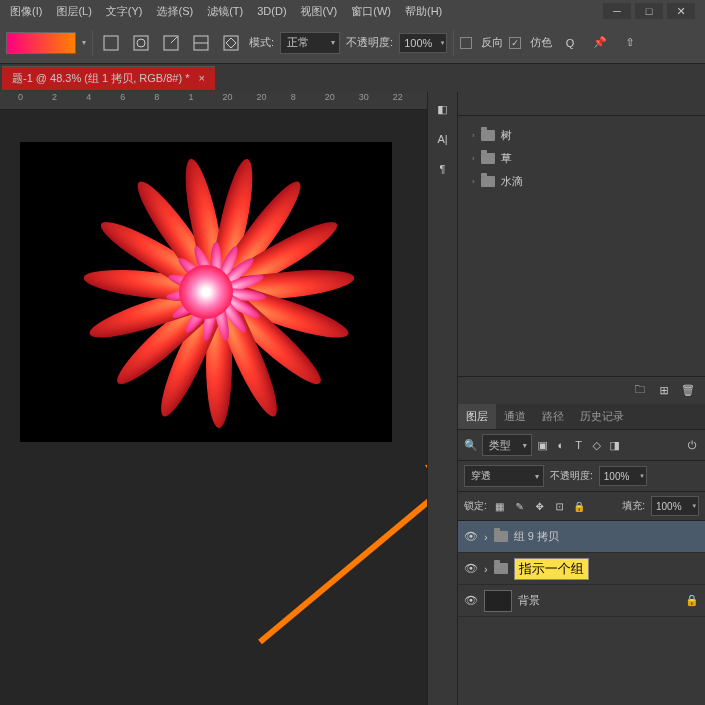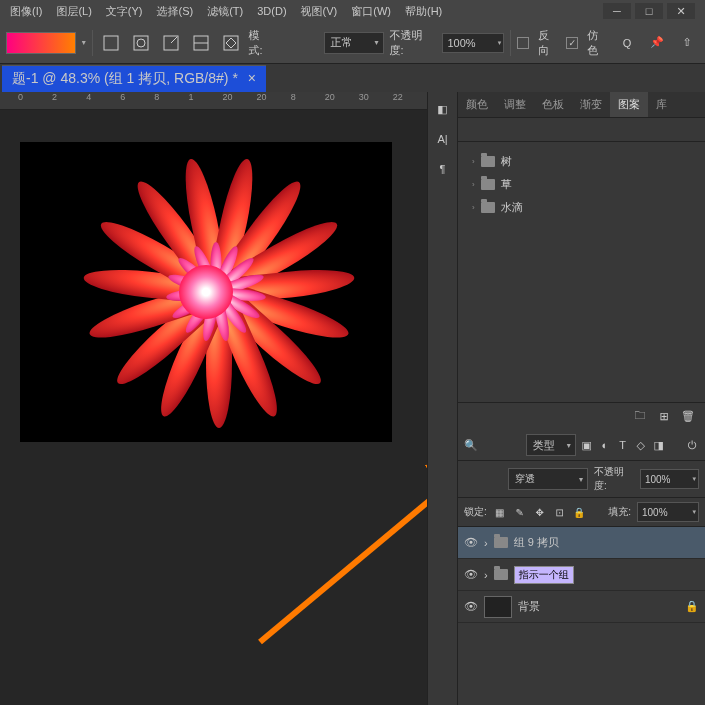--- a/index.html
+++ b/index.html
@@ -6,28 +6,28 @@
 body { width: 705px; height: 705px; background: #323232; color: #c8c8c8; font-size: 11px; overflow: hidden; position: relative; }
 .menubar { height: 22px; background: #454545; display: flex; align-items: center; padding: 0 4px; gap: 2px; }
 .menubar span { padding: 2px 6px; cursor: pointer; }
 .winbtns { margin-left: auto; display: flex; gap: 4px; padding-right: 6px; }
 .winbtns div { width: 28px; height: 16px; display: flex; align-items: center; justify-content: center; background: #3a3a3a; }
 .toolbar { height: 42px; background: #454545; border-bottom: 1px solid #222; display: flex; align-items: center; padding: 0 6px; gap: 6px; }
 .grad { width: 70px; height: 22px; background: linear-gradient(90deg, #ff0080, #ff8000); border: 1px solid #666; }
 .tbtn { width: 24px; height: 24px; display: flex; align-items: center; justify-content: center; color: #ccc; }
 .tbtn svg { width: 16px; height: 16px; }
 .sep { width: 1px; height: 26px; background: #555; }
-.sel { background: #2a2a2a; border: 1px solid #555; padding: 2px 18px 2px 6px; position: relative; min-width: 60px; height: 22px; display: flex; align-items: center; margin-left: 44px; }
+.sel { background: #2a2a2a; border: 1px solid #555; padding: 2px 18px 2px 6px; position: relative; min-width: 60px; height: 22px; display: flex; align-items: center; }
 .sel::after { content: "▾"; position: absolute; right: 4px; font-size: 8px; color: #aaa; }
-.numbox { background: #2a2a2a; border: 1px solid #555; padding: 2px 12px 2px 4px; height: 20px; display: flex; align-items: center; position: relative; width: 62px; }
+.numbox { background: #2a2a2a; border: 1px solid #555; padding: 2px 12px 2px 4px; height: 20px; display: flex; align-items: center; position: relative; width: 48px; }
 .numbox::after { content: "▾"; position: absolute; right: 2px; font-size: 7px; color: #aaa; }
 .chk { width: 12px; height: 12px; border: 1px solid #888; display: inline-block; margin-right: 3px; }
 .chk.on::after { content: "✓"; font-size: 9px; line-height: 10px; display: block; text-align: center; }
 .tabrow { height: 28px; background: #383838; display: flex; align-items: center; padding-left: 2px; }
-.doctab { background: #1d4ed8; padding: 4px 10px; border-top: 1px solid #555; font-size: 14px; }
+.doctab { background: #b91c1c; padding: 4px 10px; border-top: 1px solid #555; font-size: 11px; }
 .main { display: flex; height: calc(705px - 92px); }
 .canvaswrap { flex: 1; background: #262626; position: relative; overflow: hidden; }
 .ruler-h { height: 18px; background: #3a3a3a; border-bottom: 1px solid #222; display: flex; font-size: 9px; color: #999; padding-left: 18px; }
 .ruler-h span { width: 46px; }
 .canvas { position: absolute; top: 50px; left: 20px; width: 372px; height: 300px; background: #000; }
 .flower { position: absolute; left: 50%; top: 50%; width: 280px; height: 280px; transform: translate(-50%, -50%); }
 .petal { position: absolute; left: 50%; top: 50%; width: 26px; height: 130px; transform-origin: 50% 0%; border-radius: 50% 0 50% 50%; }
 .center { position: absolute; left: 50%; top: 50%; width: 54px; height: 54px; transform: translate(-50%,-50%); background: radial-gradient(circle, #fff 10%, #ff7ab8 40%, #ff003c 80%, transparent 100%); border-radius: 50%; }
 .arrow { position: absolute; pointer-events: none; z-index: 100; }
 .sidepanels { width: 30px; background: #383838; border-left: 1px solid #222; display: flex; flex-direction: column; align-items: center; gap: 16px; padding-top: 10px; }
@@ -42,21 +42,21 @@
 .folder::before { content: ""; position: absolute; top: -3px; left: 0; width: 6px; height: 3px; background: #888; border-radius: 1px 1px 0 0; }
 .pfoot { height: 28px; display: flex; justify-content: flex-end; align-items: center; gap: 10px; padding: 0 10px; border-top: 1px solid #222; }
 .layerpanel { flex: 1; background: #383838; display: flex; flex-direction: column; }
 .layerops { display: flex; align-items: center; gap: 4px; padding: 4px 6px; border-bottom: 1px solid #222; }
 .layerops2 { display: flex; align-items: center; gap: 6px; padding: 4px 6px; border-bottom: 1px solid #222; font-size: 10px; }
 .layers { flex: 1; }
 .layer { display: flex; align-items: center; gap: 6px; padding: 4px 6px; border-bottom: 1px solid #2a2a2a; height: 32px; }
 .layer.sel-row { background: #4a5a6a; }
 .eye { width: 14px; text-align: center; }
 .thumb { width: 28px; height: 22px; background: #222; border: 1px solid #666; }
-.tooltip { background: #c4b5fd; color: #000; font-size: 10px; padding: 1px 4px; border: 1px solid #888; display: inline-block; }
+.tooltip { background: #fde047; color: #000; font-size: 13px; padding: 1px 4px; border: 1px solid #888; display: inline-block; }
 .smallicon { width: 14px; height: 14px; display: inline-flex; align-items: center; justify-content: center; }
 </style>
 </head>
 <body>
 
 <div class="menubar">
   <span>图像(I)</span>
   <span>图层(L)</span>
   <span>文字(Y)</span>
   <span>选择(S)</span>
@@ -188,28 +188,20 @@
     </svg>
   </div>
 
   <div class="sidepanels">
     <div class="smallicon">◧</div>
     <div class="smallicon">A|</div>
     <div class="smallicon">¶</div>
   </div>
 
   <div class="rightcol">
-    <div class="paneltabs">
-      <span>颜色</span>
-      <span>调整</span>
-      <span>色板</span>
-      <span>渐变</span>
-      <span class="act">图案</span>
-      <span>库</span>
-    </div>
     <div style="height:24px;border-bottom:1px solid #222"></div>
     <div class="patternlist">
       <div class="pitem">
           <span class="chev">›</span>
           <span class="folder"></span>
           <span>树</span>
         </div>
       <div class="pitem">
           <span class="chev">›</span>
           <span class="folder"></span>
@@ -220,20 +212,26 @@
           <span class="folder"></span>
           <span>水滴</span>
         </div>
     </div>
     <div class="pfoot">
       <span class="smallicon">🗀</span>
       <span class="smallicon">⊞</span>
       <span class="smallicon">🗑</span>
     </div>
 
+    <div class="paneltabs">
+      <span class="act">图层</span>
+      <span>通道</span>
+      <span>路径</span>
+      <span>历史记录</span>
+    </div>
     <div class="layerpanel">
       <div class="layerops">
         <span>🔍</span>
         <div class="sel" style="min-width:50px">
             <span>类型</span>
           </div>
         <span class="smallicon">▣</span>
         <span class="smallicon">◐</span>
         <span class="smallicon">T</span>
         <span class="smallicon">◇</span>

